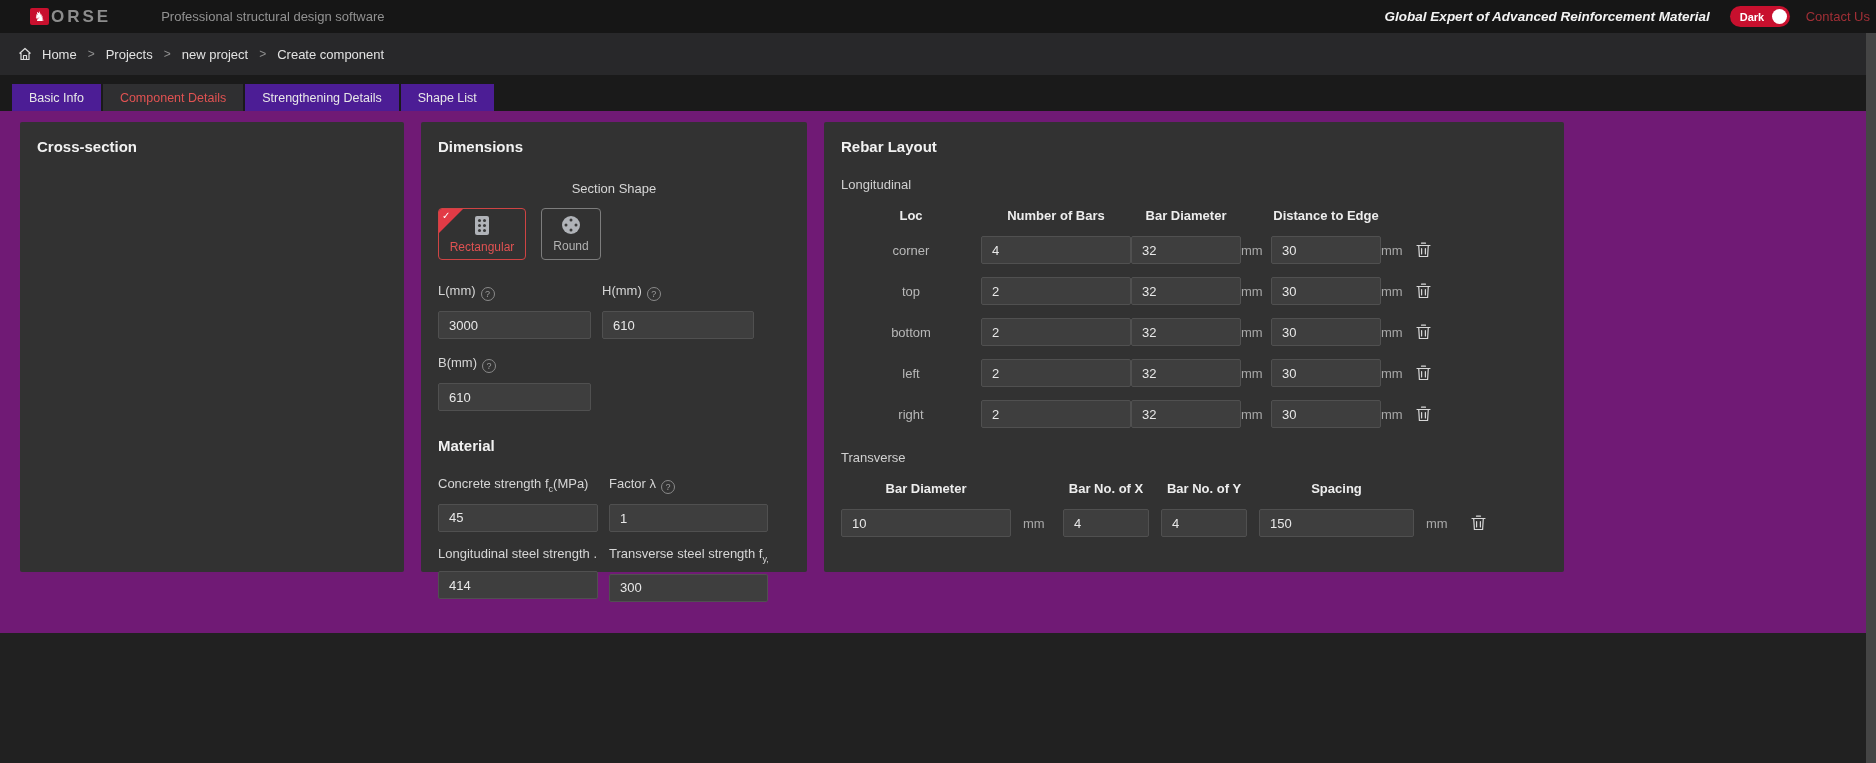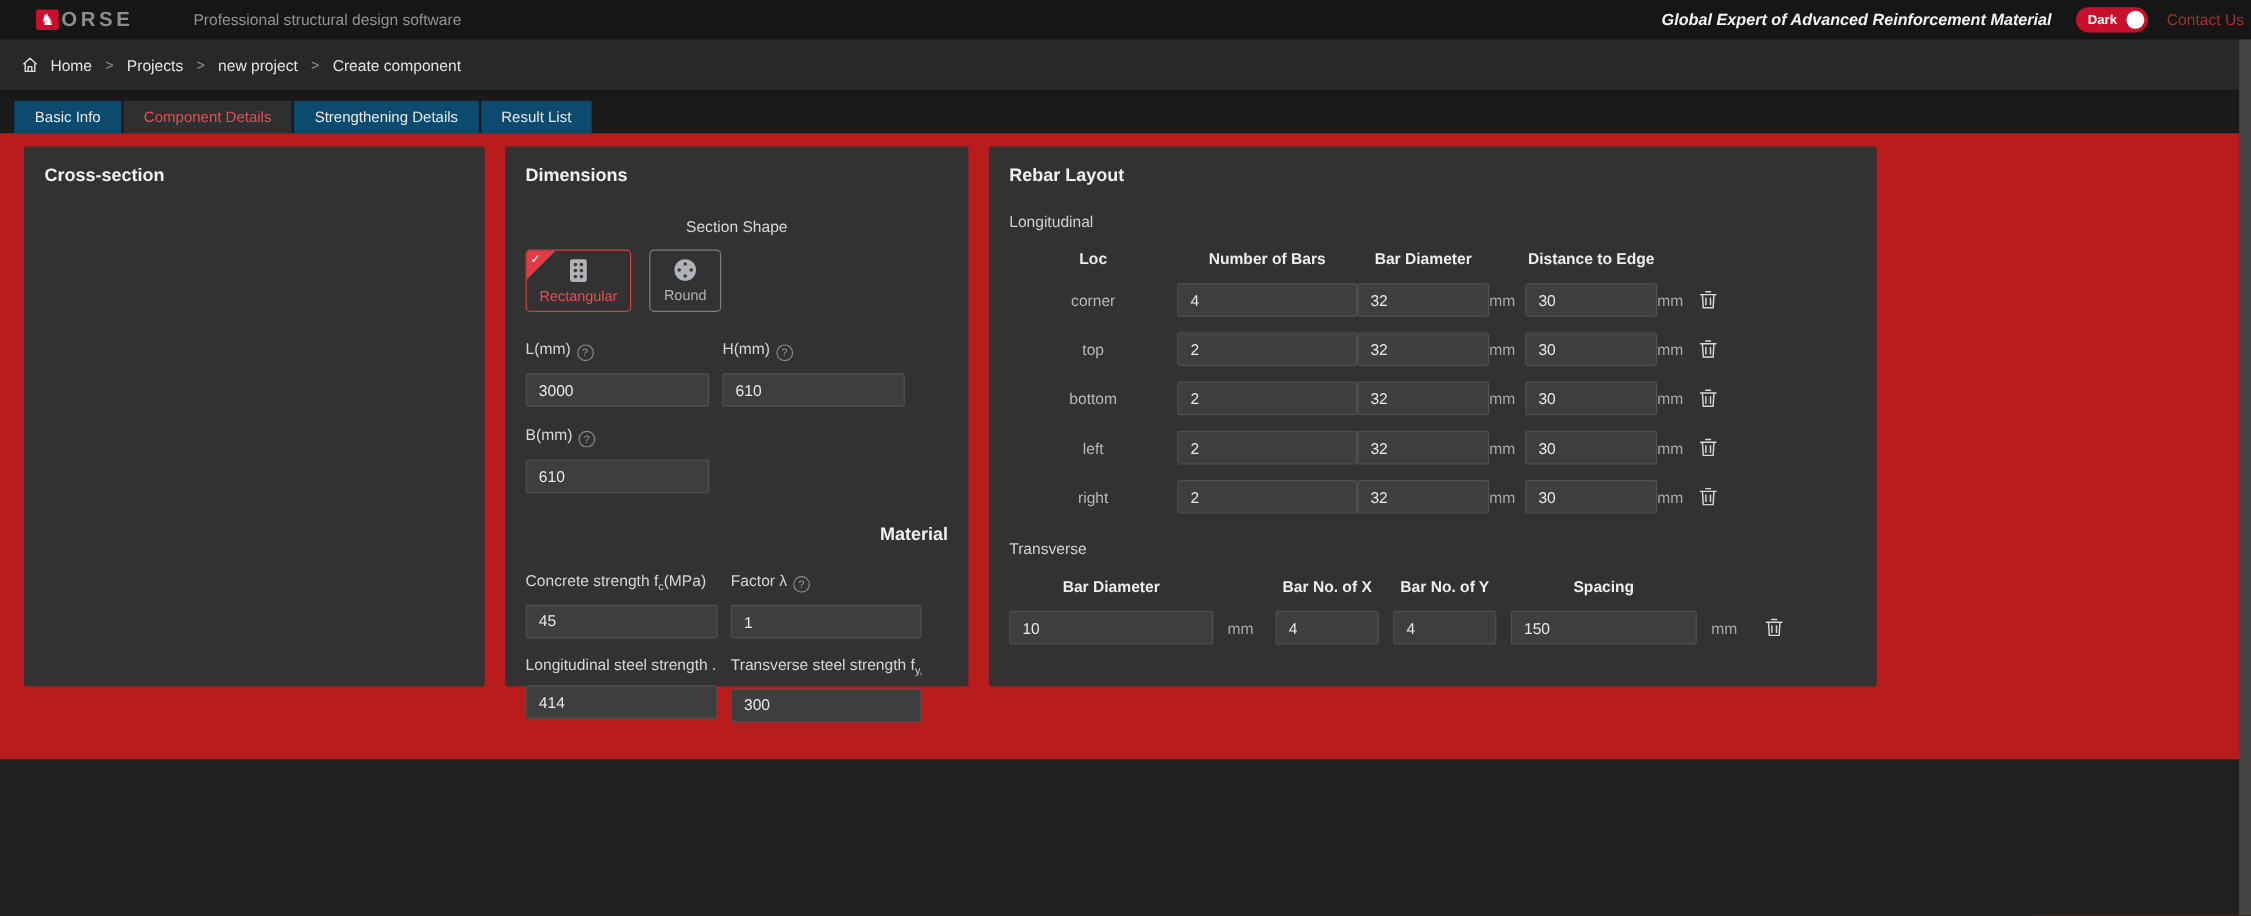--- a/index.html
+++ b/index.html
@@ -38,27 +38,27 @@
     padding-left:18px; gap:11px; font-size:13px;
   }
   .crumb { color:#e2e2e2; cursor:pointer; }
   .crumb-sep { color:#8f8f8f; font-size:12px; }
   .home-icon { display:flex; align-items:center; margin-right:-1px; }
 
   
   .tabs-bar { height:36px; background:#1a1a1a; display:flex; align-items:flex-end; padding-left:12px; }
   .tab {
     height:27px; padding:0 17px; display:flex; align-items:center; margin-right:2px;
-    background:#0c4a6e; color:#e8e8e8; font-size:12.5px; cursor:pointer; white-space:nowrap;
+    background:#4c1d95; color:#e8e8e8; font-size:12.5px; cursor:pointer; white-space:nowrap;
   }
   .tab.active { background:#2f2f31; color:#e05252; }
 
   
   .content {
-    height:522px; background:#b91c1c; padding:11px 0 0 20px;
+    height:522px; background:#701a75; padding:11px 0 0 20px;
     display:flex; gap:17px; align-items:flex-start;
   }
   .panel { background:#323232; border-radius:2px; height:450px; padding:16px 17px; }
   .panel-title { font-size:15px; font-weight:bold; color:#f1f1f1; }
   .panel-cross { width:384px; }
   .panel-dim   { width:386px; }
   .panel-rebar { width:740px; }
 
   label, .sublabel { font-size:13px; color:#d6d6d6; }
   sub { font-size:9px; }
@@ -87,21 +87,21 @@
   .shape-btn .shape-label { font-size:12px; }
   .corner-check {
     position:absolute; top:0; left:0; width:0; height:0;
     border-top:24px solid #e23b46; border-right:24px solid transparent;
   }
   .corner-check-mark { position:absolute; top:1px; left:3px; font-size:10px; color:#fff; }
 
   .dim-grid { display:grid; grid-template-columns:153px 152px; column-gap:11px; margin-bottom:16px; }
   .mat-grid { display:grid; grid-template-columns:160px 159px; column-gap:11px; margin-bottom:14px; }
   .fieldblock label { display:block; margin-bottom:10px; white-space:nowrap; overflow:hidden; }
-  .mat-title { font-size:15px; font-weight:bold; color:#f1f1f1; margin:26px 0 22px;text-align:right; }
+  .mat-title { font-size:15px; font-weight:bold; color:#f1f1f1; margin:26px 0 22px; }
 
   
   .group-label { font-size:13px; color:#d0d0d0; margin:22px 0 16px; }
   .lg {
     display:grid; grid-template-columns:140px 150px 110px 30px 110px 30px 24px;
     column-gap:0; align-items:center; margin-bottom:13px;
   }
   .tg {
     display:grid; grid-template-columns:170px 28px 86px 86px 155px 28px 24px;
     column-gap:12px; align-items:center; margin-bottom:13px;
@@ -147,21 +147,21 @@
   <span class="crumb-sep">&gt;</span>
   <span class="crumb">new project</span>
   <span class="crumb-sep">&gt;</span>
   <span class="crumb">Create component</span>
 </div>
 
 <div class="tabs-bar">
   <div class="tab">Basic Info</div>
   <div class="tab active">Component Details</div>
   <div class="tab">Strengthening Details</div>
-  <div class="tab">Result List</div>
+  <div class="tab">Shape List</div>
 </div>
 
 <div class="content">
 
   <div class="panel panel-cross">
     <div class="panel-title">Cross-section</div>
   </div>
 
   <div class="panel panel-dim">
     <div class="panel-title">Dimensions</div>

